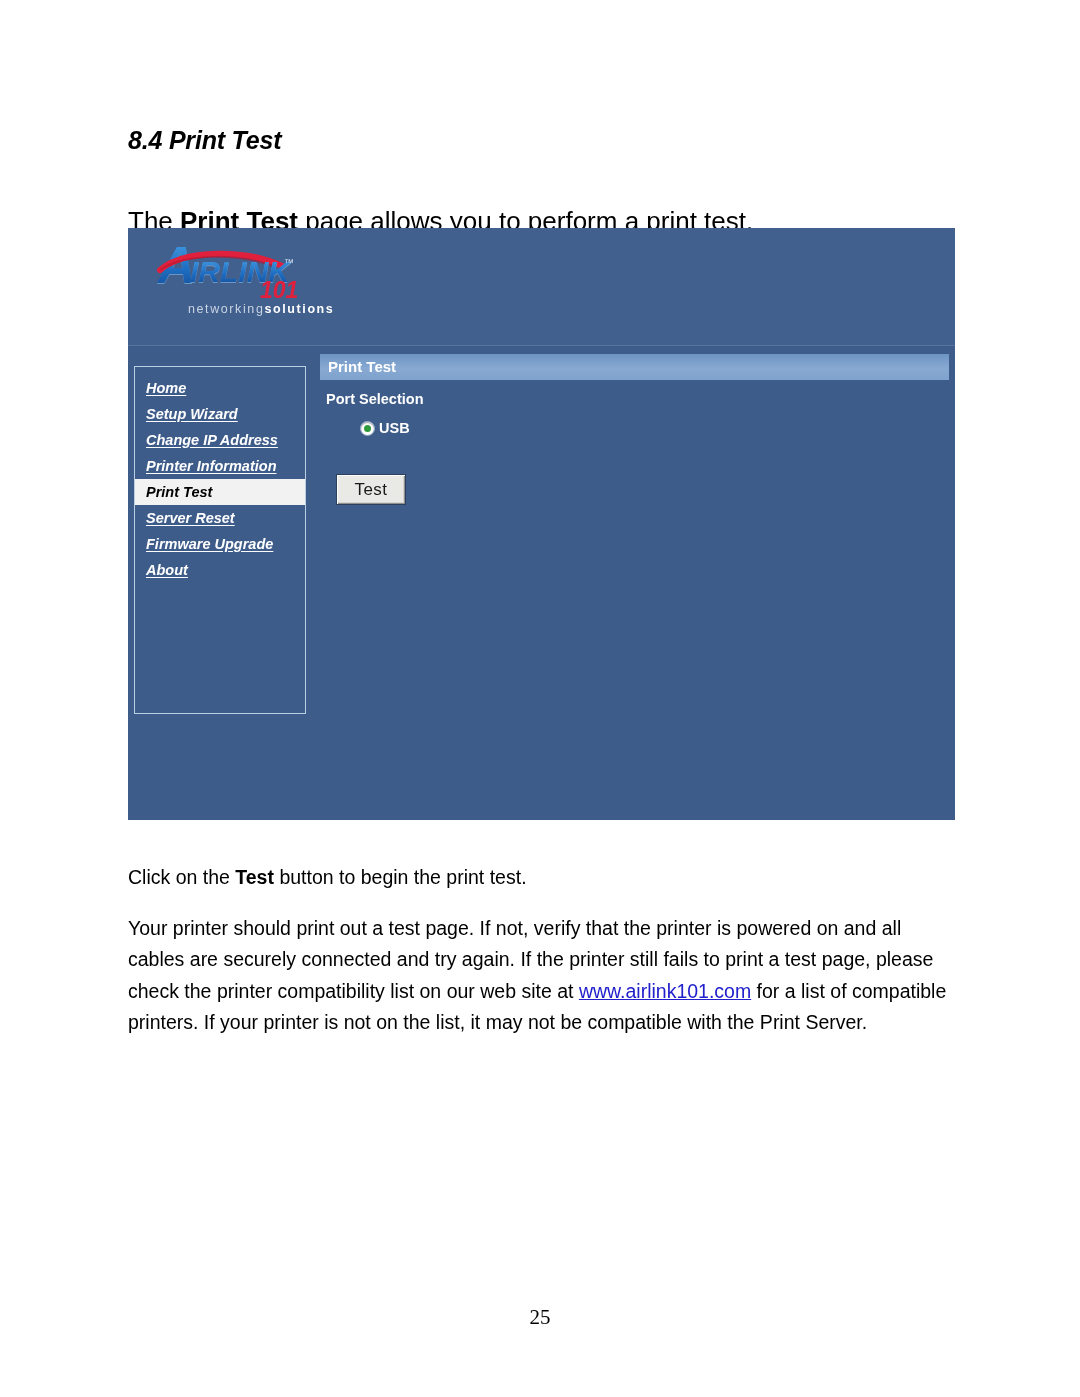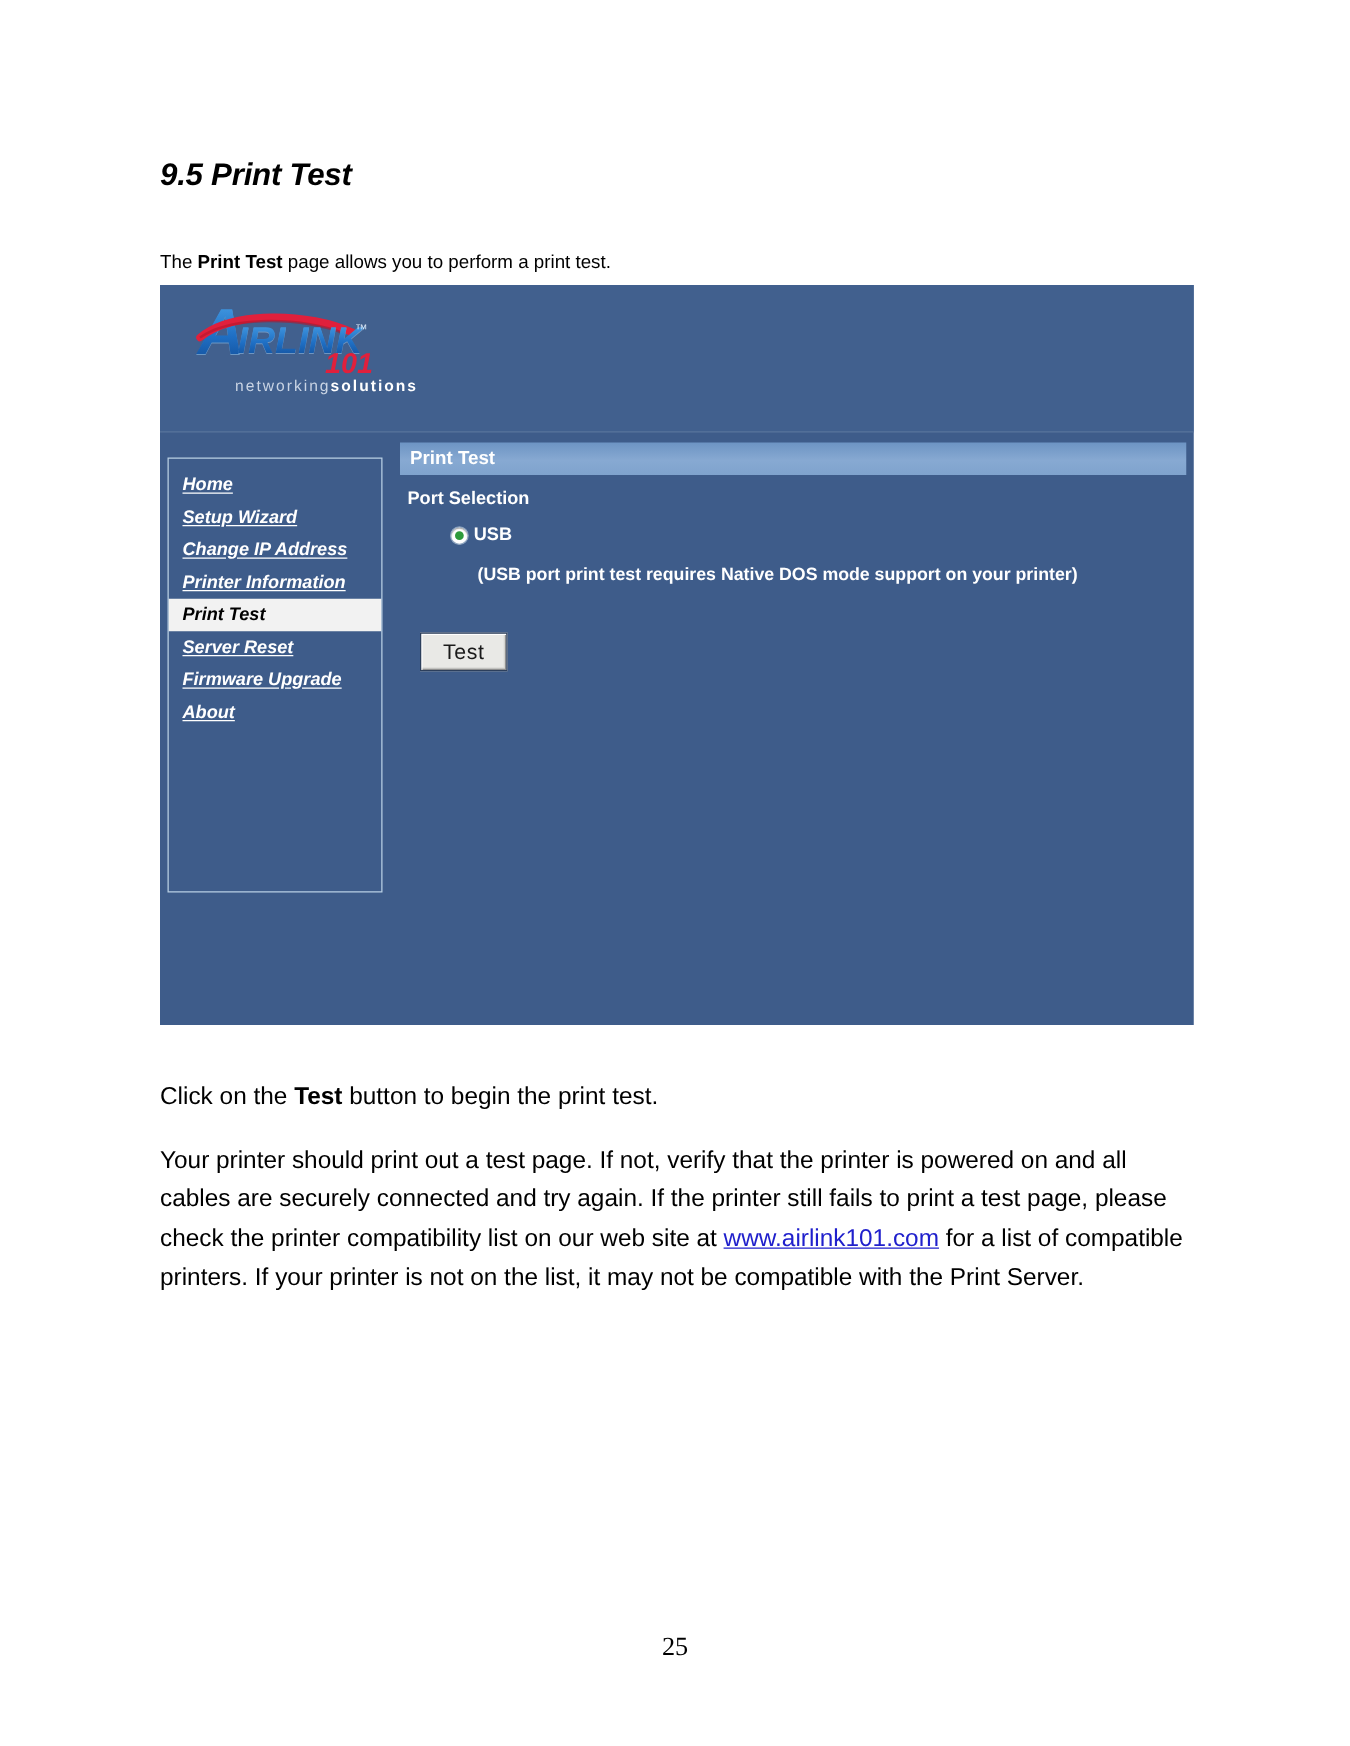--- a/index.html
+++ b/index.html
@@ -32,21 +32,21 @@
     margin: 0;
     position: absolute;
     top: 126px;
     left: 0;
   }
 
   .intro-para {
     position: absolute;
     top: 182px;
     left: 0;
-    font-size: 15px;
+    font-size: 26px;
     line-height: 26px;
     white-space: nowrap;
   }
   .intro-para b { font-weight: bold; }
 
   
   .shot {
     position: absolute;
     left: 128px;
     top: 228px;
@@ -267,21 +267,21 @@
     font-family: Liberation Serif, serif;
     font-size: 21px;
     color: #000000;
   }
 </style>
 </head>
 <body>
 
 <div class="doc">
 
-  <h1 class="section-heading">9.5 Print Test</h1>
+  <h1 class="section-heading">8.4 Print Test</h1>
 
   <p class="intro-para">
     <span>The </span><b>Print Test</b><span> page allows you to perform a print test.</span>
   </p>
 
 </div>
 
 <div class="shot">
 
   <div class="shot-header">
@@ -354,21 +354,20 @@
 
       <div class="panel-title">Print Test</div>
 
       <div class="field-label">Port Selection</div>
 
       <div class="radio-row">
         <span class="radio-dot"></span>
         <span class="radio-label">USB</span>
       </div>
 
-      <div class="hint-note">(USB port print test requires Native DOS mode support on your printer)</div>
 
       <button class="test-button">Test</button>
 
     </div>
 
   </div>
 
 </div>
 
 <div class="doc">

